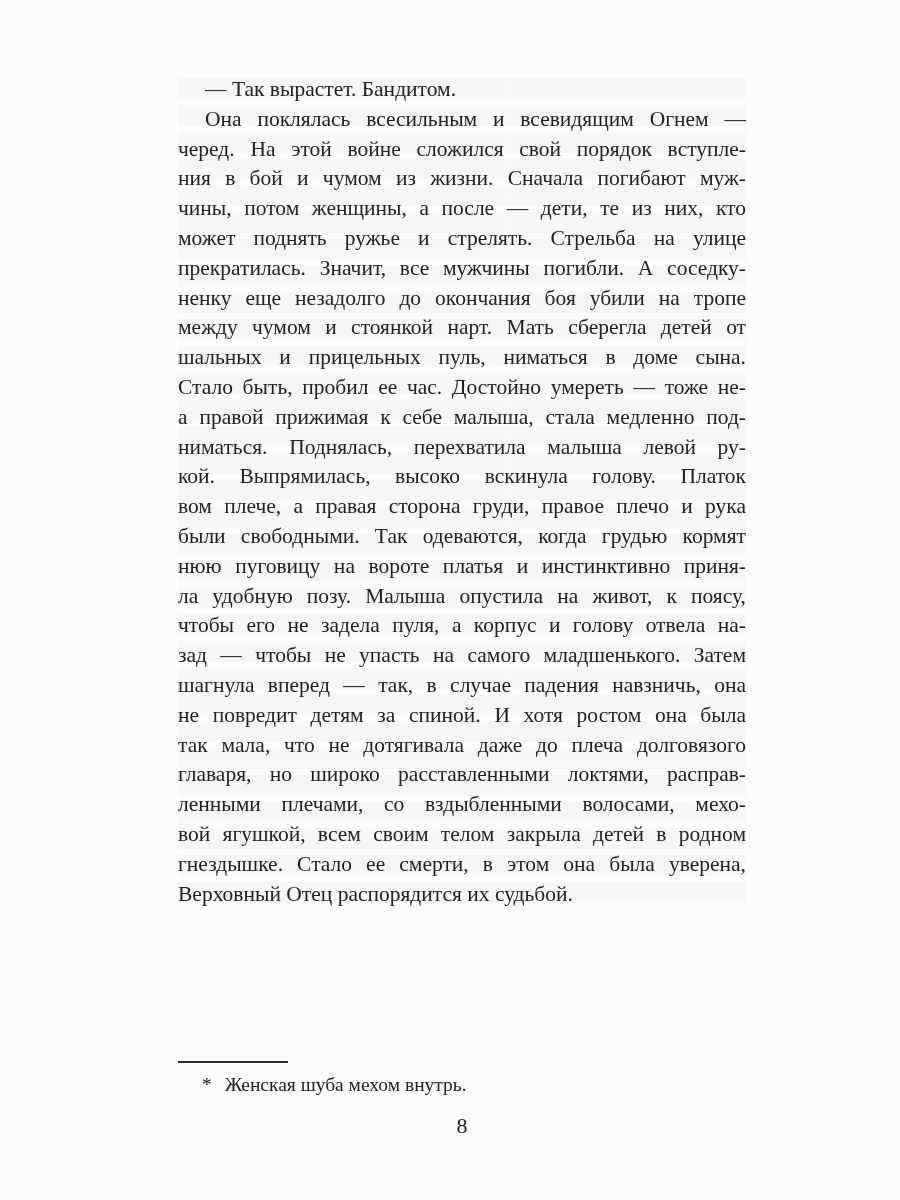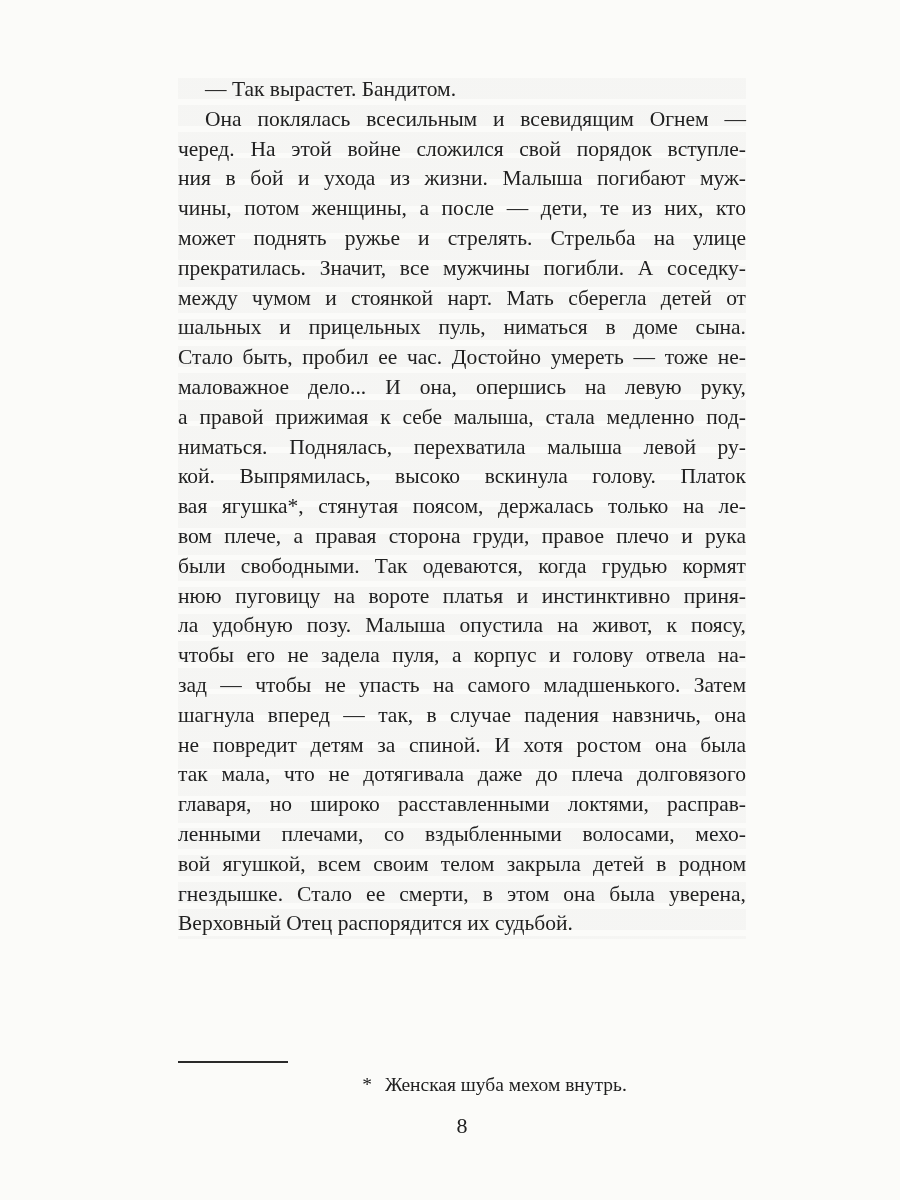--- a/index.html
+++ b/index.html
@@ -48,27 +48,26 @@
   }
   .line.indent { text-indent: 27px; }
   .footnote-rule {
     position: absolute;
     left: 178px; top: 1061px;
     width: 110px; height: 2px;
     background: var(--rule);
   }
   .footnote {
     position: absolute;
-    left: 194px; top: 1071px;
+    left: 169px; top: 1071px;
     width: 568px;
     padding-left: 33px;
     color: var(--ink);
     font-size: 19.5px;
     line-height: 27px;
-    text-align: center;
   }
   .fn-marker { margin-right: 13px; }
   .page-number {
     position: absolute;
     left: 178px; top: 1112px;
     width: 568px;
     text-align: center;
     color: var(--ink);
     font-size: 22px;
     line-height: 28px;
@@ -76,32 +75,31 @@
 </style>
 </head>
 <body>
 
 <div class="page">
 
   <main class="text-block" id="text-block">
       <div class="line indent para-end">— Так вырастет. Бандитом.</div>
       <div class="line indent">Она поклялась всесильным и всевидящим Огнем —</div>
       <div class="line">черед. На этой войне сложился свой порядок вступле-</div>
-      <div class="line">ния в бой и ухода из жизни. Малыша погибают муж-</div>
+      <div class="line">ния в бой и чумом из жизни. Сначала погибают муж-</div>
       <div class="line">чины, потом женщины, а после — дети, те из них, кто</div>
       <div class="line">может поднять ружье и стрелять. Стрельба на улице</div>
       <div class="line">прекратилась. Значит, все мужчины погибли. А соседку-</div>
+      <div class="line">ненку еще незадолго до окончания боя убили на тропе</div>
       <div class="line">между чумом и стоянкой нарт. Мать сберегла детей от</div>
       <div class="line">шальных и прицельных пуль, ниматься в доме сына.</div>
       <div class="line">Стало быть, пробил ее час. Достойно умереть — тоже не-</div>
-      <div class="line">маловажное дело... И она, опершись на левую руку,</div>
       <div class="line">а правой прижимая к себе малыша, стала медленно под-</div>
       <div class="line">ниматься. Поднялась, перехватила малыша левой ру-</div>
       <div class="line">кой. Выпрямилась, высоко вскинула голову. Платок</div>
-      <div class="line">вая ягушка*, стянутая поясом, держалась только на ле-</div>
       <div class="line">вом плече, а правая сторона груди, правое плечо и рука</div>
       <div class="line">были свободными. Так одеваются, когда грудью кормят</div>
       <div class="line">нюю пуговицу на вороте платья и инстинктивно приня-</div>
       <div class="line">ла удобную позу. Малыша опустила на живот, к поясу,</div>
       <div class="line">чтобы его не задела пуля, а корпус и голову отвела на-</div>
       <div class="line">зад — чтобы не упасть на самого младшенького. Затем</div>
       <div class="line">шагнула вперед — так, в случае падения навзничь, она</div>
       <div class="line">не повредит детям за спиной. И хотя ростом она была</div>
       <div class="line">так мала, что не дотягивала даже до плеча долговязого</div>
       <div class="line">главаря, но широко расставленными локтями, расправ-</div>

